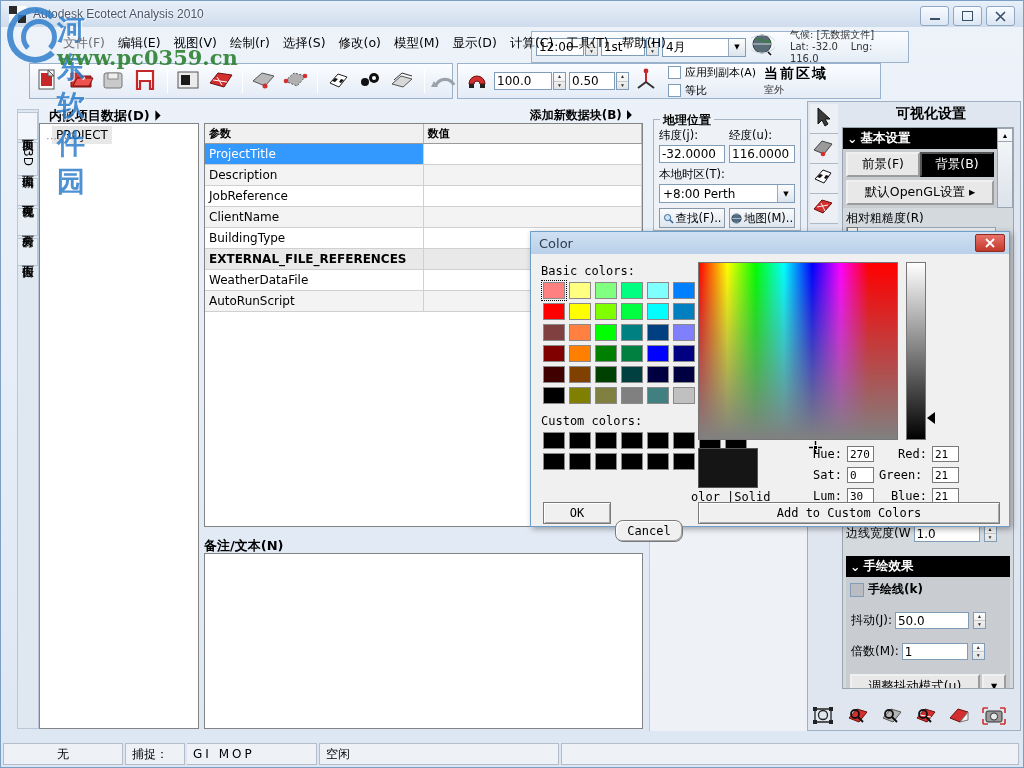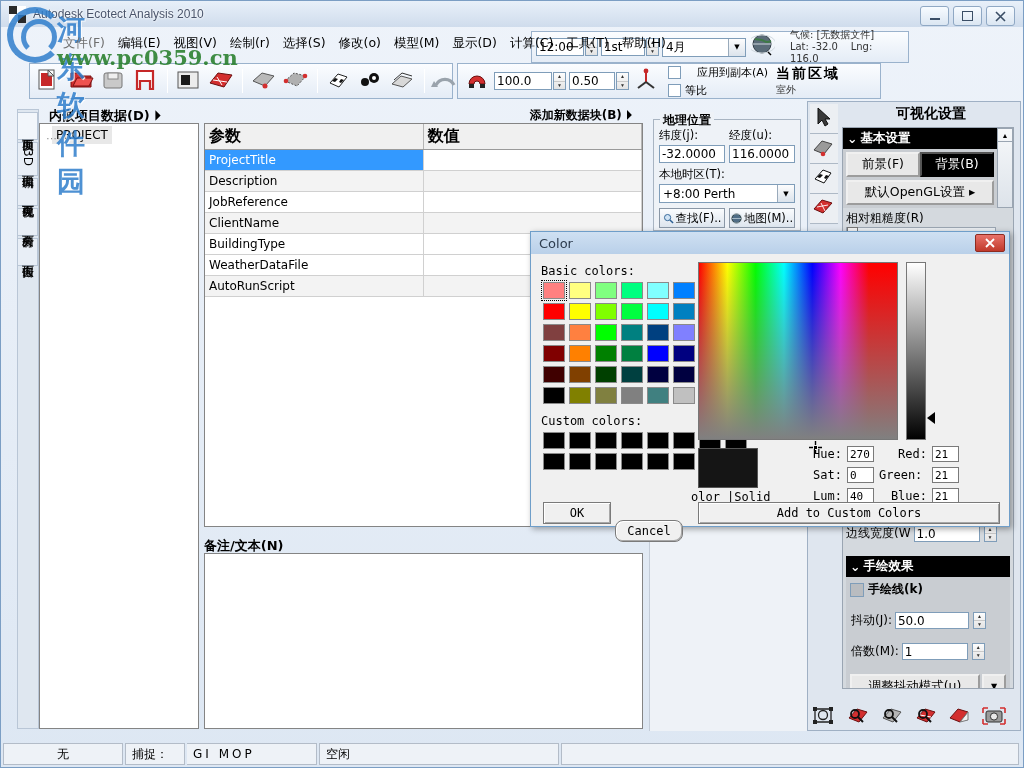--- a/index.html
+++ b/index.html
@@ -110,21 +110,21 @@
 
   #tree{position:absolute;left:38px;top:122px;width:160px;height:606px;}
   .treeitem{font-size:12px;padding:2px 4px;margin:2px 0 0 12px;
             font-family:"DejaVu Sans",sans-serif;color:#000;display:inline-block;
             background:#e8e8e8;}
   .treedash{position:absolute;left:6px;top:8px;color:#888;font-size:11px;}
 
   
   #tablewrap{position:absolute;left:203px;top:122px;width:439px;height:404px;}
   table.grid{border-collapse:collapse;width:100%;table-layout:fixed;}
-  table.grid th{background:#f0f0f0;font-size:16px;text-align:left;
+  table.grid th{background:#f0f0f0;font-size:11px;text-align:left;
        font-weight:bold;padding:2px 4px;border-right:1px solid #b5b5b5;
        border-bottom:1px solid #9a9a9a;font-family:"DejaVu Sans",sans-serif;}
   table.grid td{font-size:12px;padding:2px 4px;border-right:1px solid #d0d0d0;
        border-bottom:1px solid #d0d0d0;height:16px;
        font-family:"DejaVu Sans",sans-serif;white-space:nowrap;overflow:hidden;}
   tr.sel td.k{background:#3399ff;color:#fff;}
   tr.alt td{background:#f3f3f3;}
   tr.section td{background:#e9e9e9;font-weight:bold;font-size:12px;}
   td.k{width:212px;}
 
@@ -427,21 +427,21 @@
         </div>
       <div class="ticon" style="margin-left:4px;">
         <svg width="26" height="26" viewBox="0 0 26 26">
             <path d="M13 4 L13 15" stroke="#c62828" stroke-width="2"></path>
             <path d="M13 15 L5 21" stroke="#333" stroke-width="2"></path>
             <path d="M13 15 L21 21" stroke="#333" stroke-width="2"></path>
             <circle cx="13" cy="4" r="2.4" fill="#c62828"></circle>
           </svg>
       </div>
       <div style="display:flex;flex-direction:column;gap:3px;margin-left:4px;">
-        <div style="display:flex;align-items:center;gap:16px;">
+        <div style="display:flex;align-items:center;gap:4px;">
           <span class="cbox"></span>
           <span class="lbl">应用到副本(A)</span>
         </div>
         <div style="display:flex;align-items:center;gap:4px;">
           <span class="cbox"></span>
           <span class="lbl">等比</span>
         </div>
       </div>
       <div style="margin-left:8px;">
         <div class="bigcn">当前区域</div>
@@ -496,20 +496,24 @@
           <td></td>
         </tr>
         <tr class="alt">
           <td class="k">ClientName</td>
           <td></td>
         </tr>
         <tr>
           <td class="k">BuildingType</td>
           <td></td>
         </tr>
+        <tr class="section">
+          <td class="k">EXTERNAL_FILE_REFERENCES</td>
+          <td></td>
+        </tr>
         <tr>
           <td class="k">WeatherDataFile</td>
           <td></td>
         </tr>
         <tr class="alt">
           <td class="k">AutoRunScript</td>
           <td></td>
         </tr>
       </tbody>
     </table>
@@ -959,21 +963,21 @@
         <span class="cd-field">21</span>
       </div>
       <div style="display:flex;align-items:center;gap:5px;">
         <span class="cd-lbl" style="width:33px;text-align:right;">Sat:</span>
         <span class="cd-field">0</span>
         <span class="cd-lbl" style="width:48px;">Green:</span>
         <span class="cd-field">21</span>
       </div>
       <div style="display:flex;align-items:center;gap:5px;">
         <span class="cd-lbl" style="width:33px;text-align:right;">Lum:</span>
-        <span class="cd-field">40</span>
+        <span class="cd-field">30</span>
         <span class="cd-lbl" style="width:48px;text-align:right;">Blue:</span>
         <span class="cd-field">21</span>
       </div>
     </div>
 
     <div class="cd-btn" style="position:absolute;left:167px;top:270px;width:300px;height:20px;">Add to Custom Colors</div>
   </div>
 
 </div>
 

